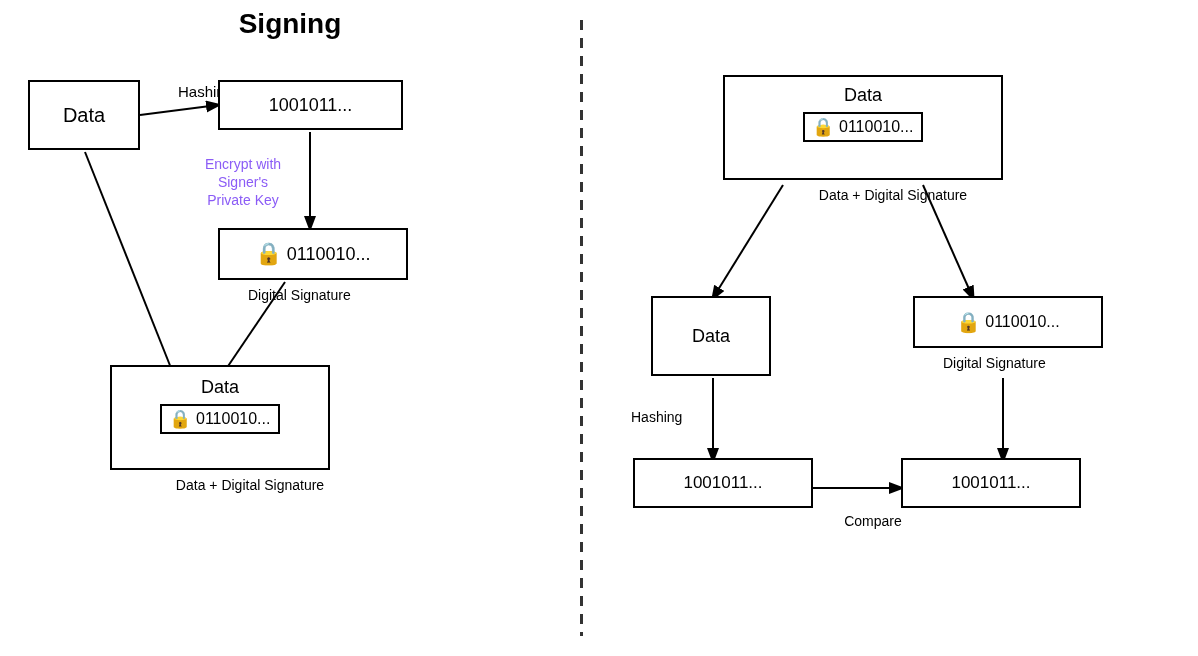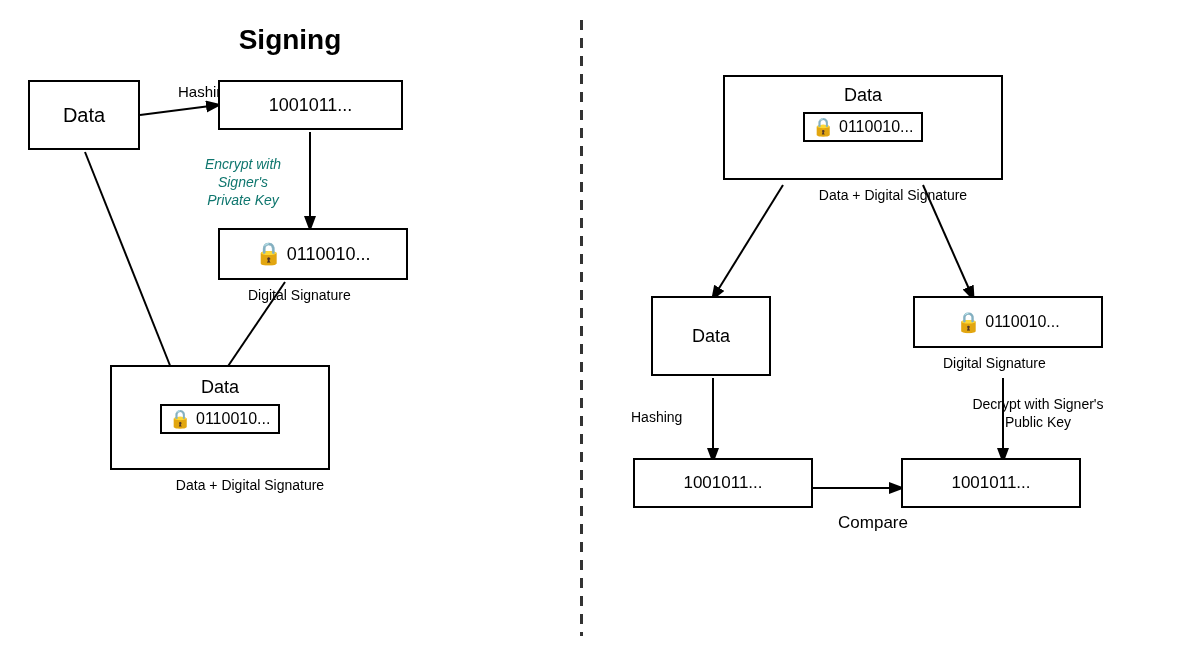--- a/index.html
+++ b/index.html
@@ -7,21 +7,21 @@
       width: 1198px;
       height: 656px;
       background: #fff;
       font-family: Arial, sans-serif;
       display: flex;
       overflow: hidden;
     }
     .panel {
       flex: 1;
       position: relative;
-      padding: 24px;
+      padding: 8px;
     }
     .divider {
       width: 3px;
       background: repeating-linear-gradient(
         to bottom,
         #333 0px,
         #333 10px,
         transparent 10px,
         transparent 18px
       );
@@ -52,22 +52,21 @@
       pointer-events: none;
     }
     .label {
       position: absolute;
       font-size: 14px;
       text-align: center;
       line-height: 1.3;
       margin-left: 30px;
     }
     .label-orange {
-      color: #0f766e;
-      font-style: italic;
+      color: #8b5cf6;
     }
   </style>
 </head>
 <body>
 
 <div class="panel" style="position:relative; width:580px; flex: none;">
   <div class="panel-title">Signing</div>
 
   <svg class="diagram-svg">
 
@@ -152,20 +151,19 @@
 
   <div class="box" style="left:330px; top:296px; width:190px; height:52px; display:flex; align-items:center; padding:0 8px;">
     <span style="font-size:20px; margin-right:4px;">🔒</span>
     <span style="font-size:16px;">0110010...</span>
   </div>
 
   <div class="label" style="left:330px; top:354px; font-size:14px;">Digital Signature</div>
 
   <div class="label" style="left:18px; top:408px; font-size:14px;">Hashing</div>
 
-  <div class="label" style="left:330px; top:395px; width:190px; font-size:14px; text-align:center;">Decrypt with Signer's<br>Public Key</div>
 
   <div class="box" style="left:50px; top:458px; width:180px; height:50px; font-size:17px;">1001011...</div>
 
   <div class="box" style="left:318px; top:458px; width:180px; height:50px; font-size:17px;">1001011...</div>
 
-  <div class="label" style="left:200px; top:512px; width:120px; font-size:17px; text-align:center;">Compare</div>
+  <div class="label" style="left:200px; top:512px; width:120px; font-size:14px; text-align:center;">Compare</div>
 </div>
 
 </body></html>

